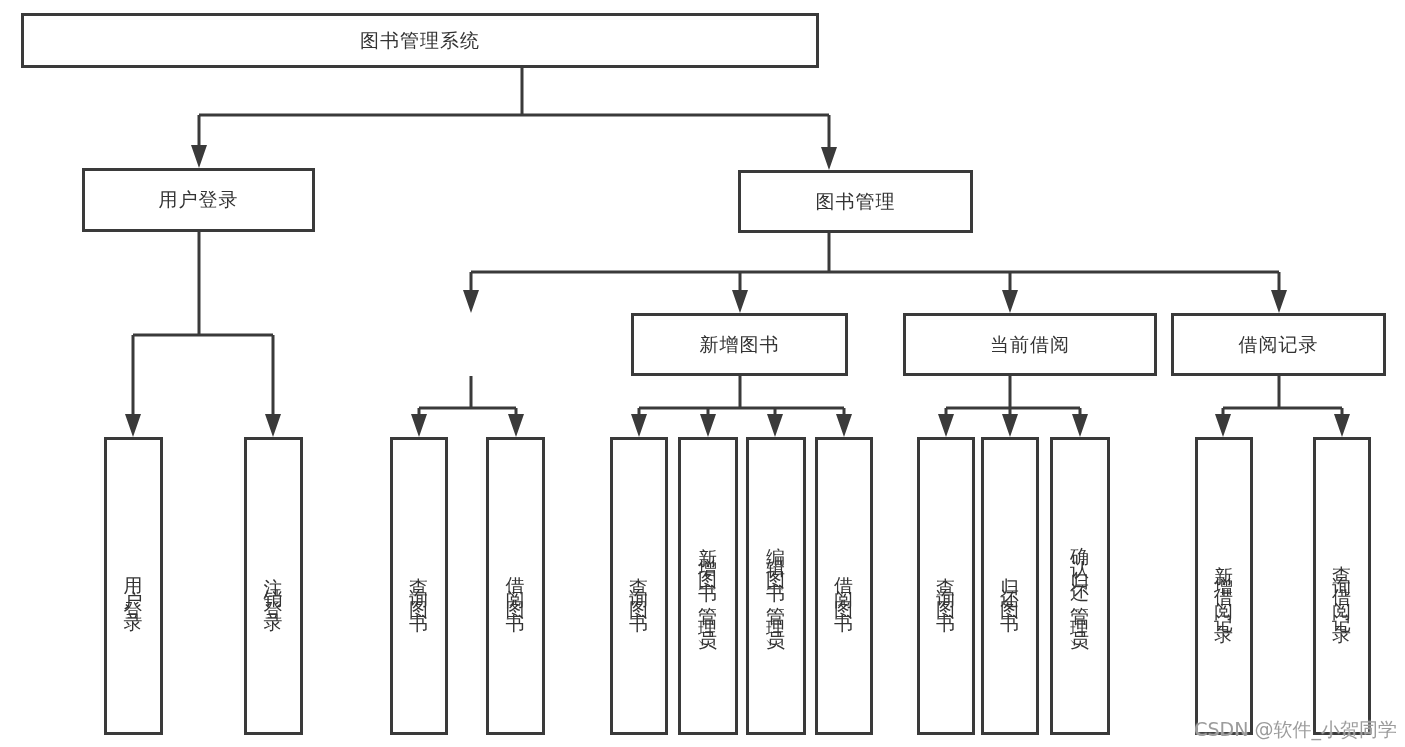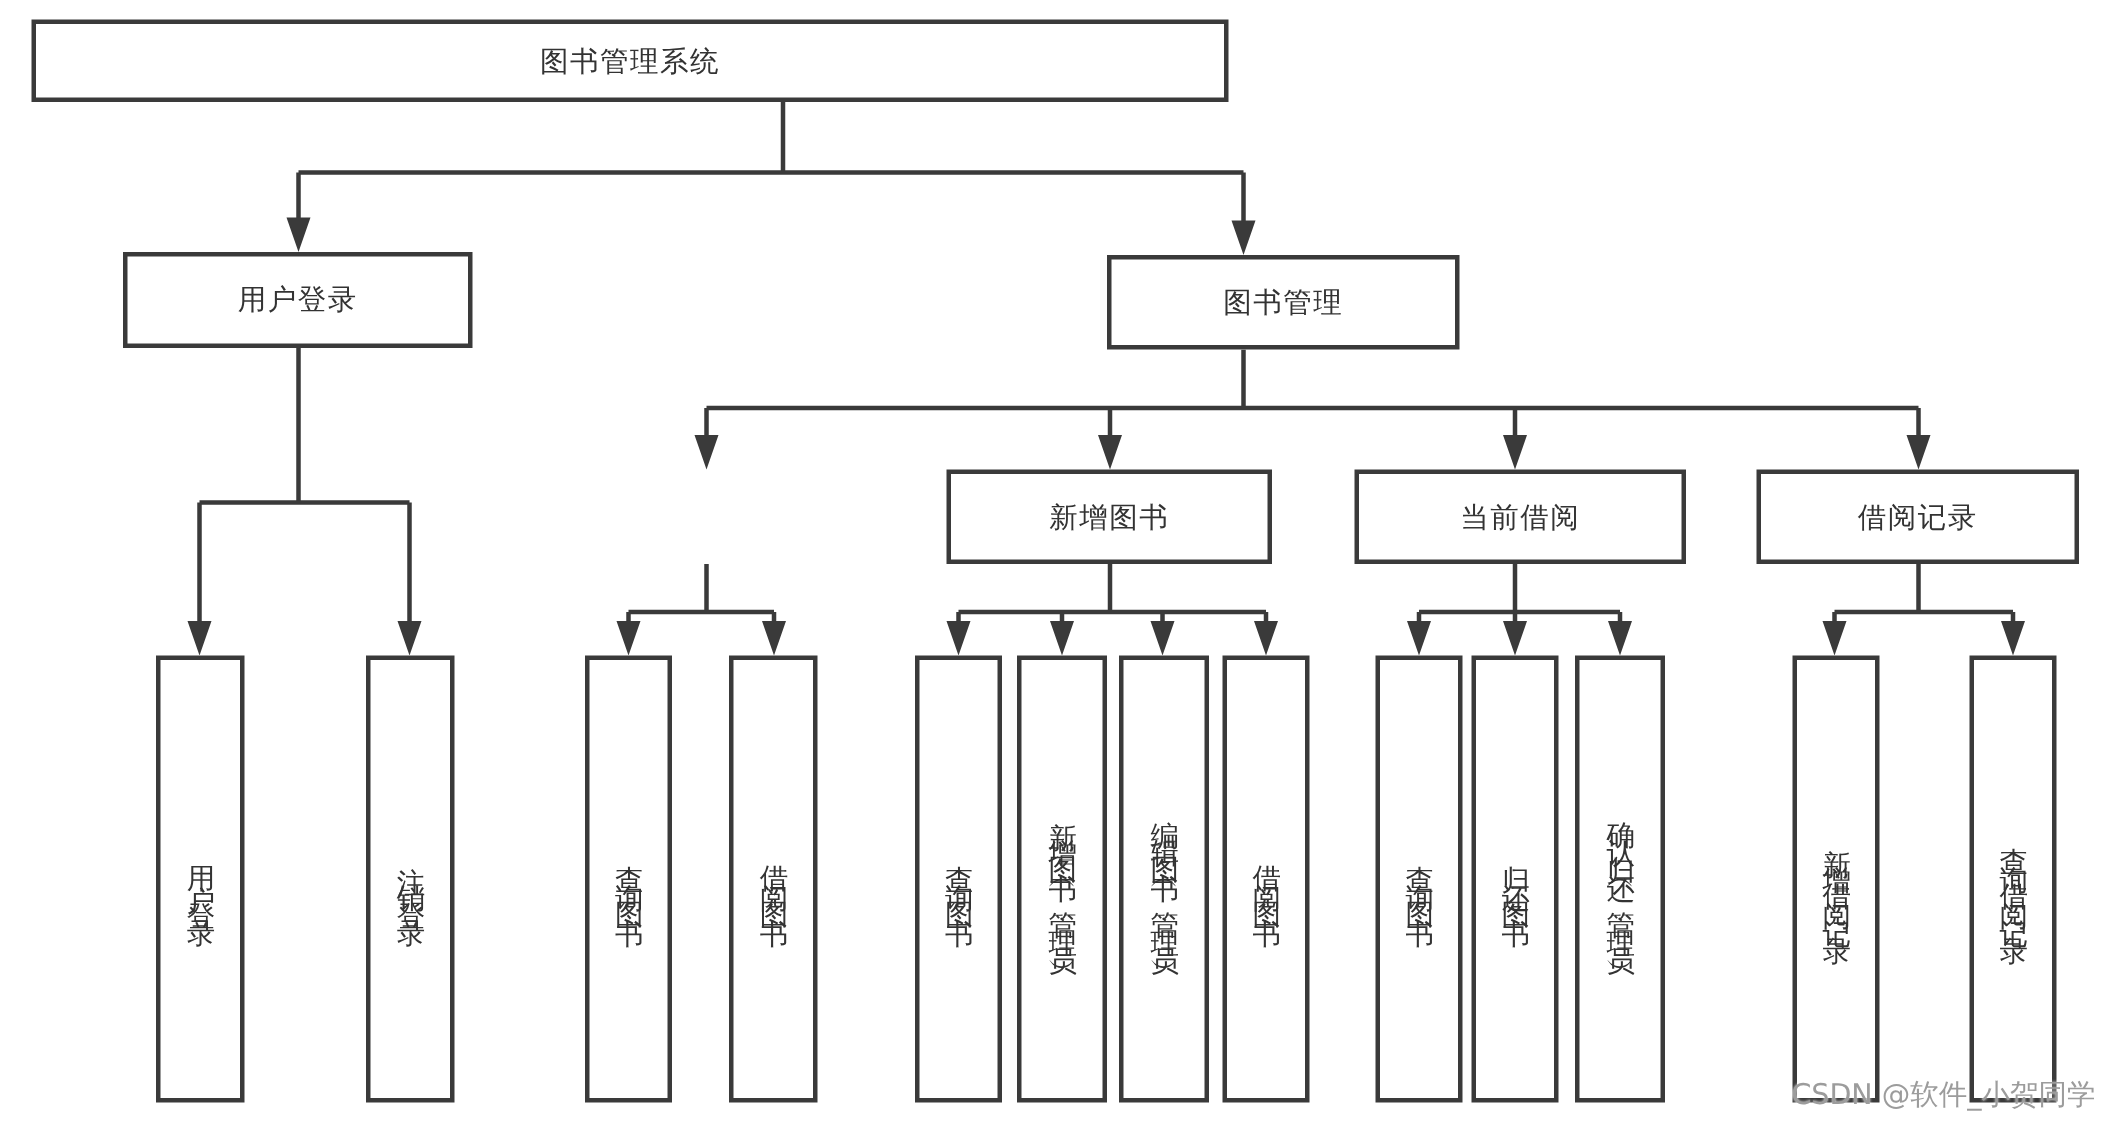--- a/index.html
+++ b/index.html
@@ -95,21 +95,21 @@
       M1215 414 L1231 414 L1223 437 Z
       M1334 414 L1350 414 L1342 437 Z"></path>
   </svg>
 
   <div class="box hbox" style="left:21px; top:13px; width:798px; height:55px;">图书管理系统</div>
 
   <div class="box hbox" style="left:82px; top:168px; width:233px; height:64px;">用户登录</div>
   <div class="box hbox" style="left:712px; top:170px; width:235px; height:63px;margin-left:26px;">图书管理</div>
 
   <div class="box hbox" style="left:631px; top:313px; width:217px; height:63px;">新增图书</div>
-  <div class="box hbox" style="left:903px; top:313px; width:221px; height:63px;text-align:center;">当前借阅</div>
+  <div class="box hbox" style="left:903px; top:313px; width:254px; height:63px;text-align:center;">当前借阅</div>
   <div class="box hbox" style="left:1171px; top:313px; width:215px; height:63px;">借阅记录</div>
 
   <div class="box vbox" style="left:104px; top:437px; width:59px; height:298px;">
     <span class="vt">用户登录</span>
   </div>
   <div class="box vbox" style="left:244px; top:437px; width:59px; height:298px;">
     <span class="vt">注销登录</span>
   </div>
 
   <div class="box vbox" style="left:390px; top:437px; width:58px; height:298px;">

